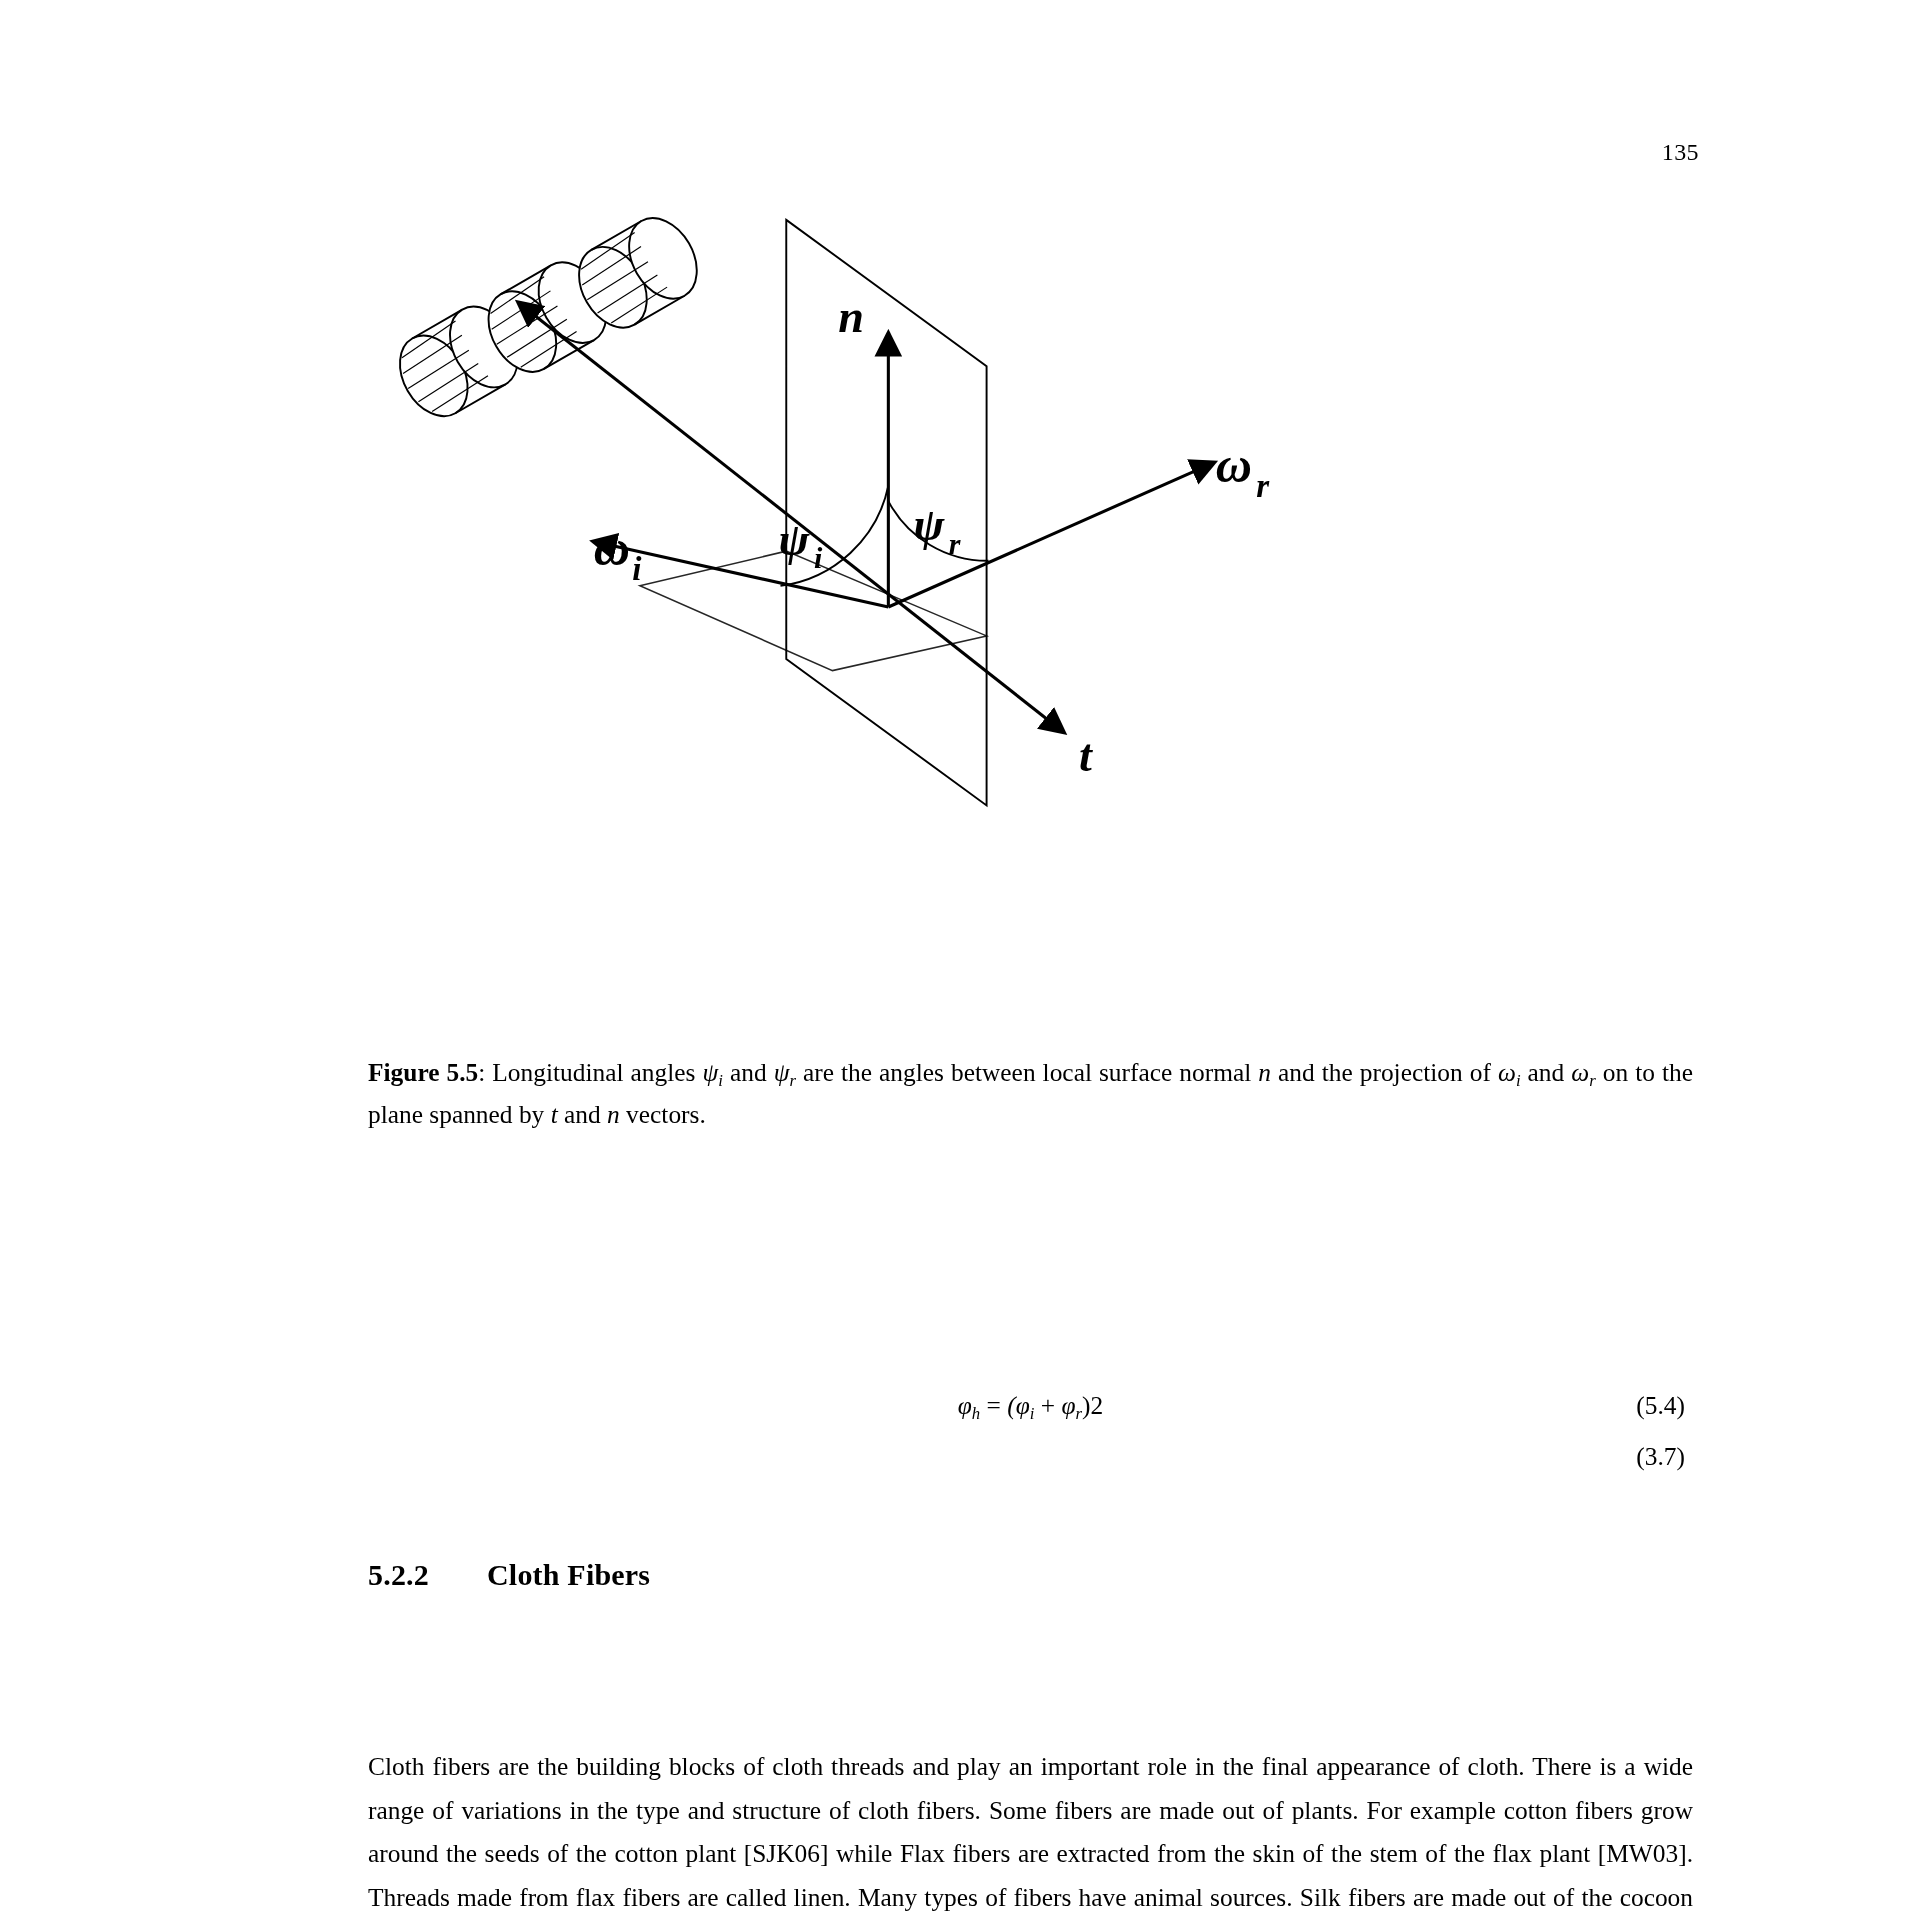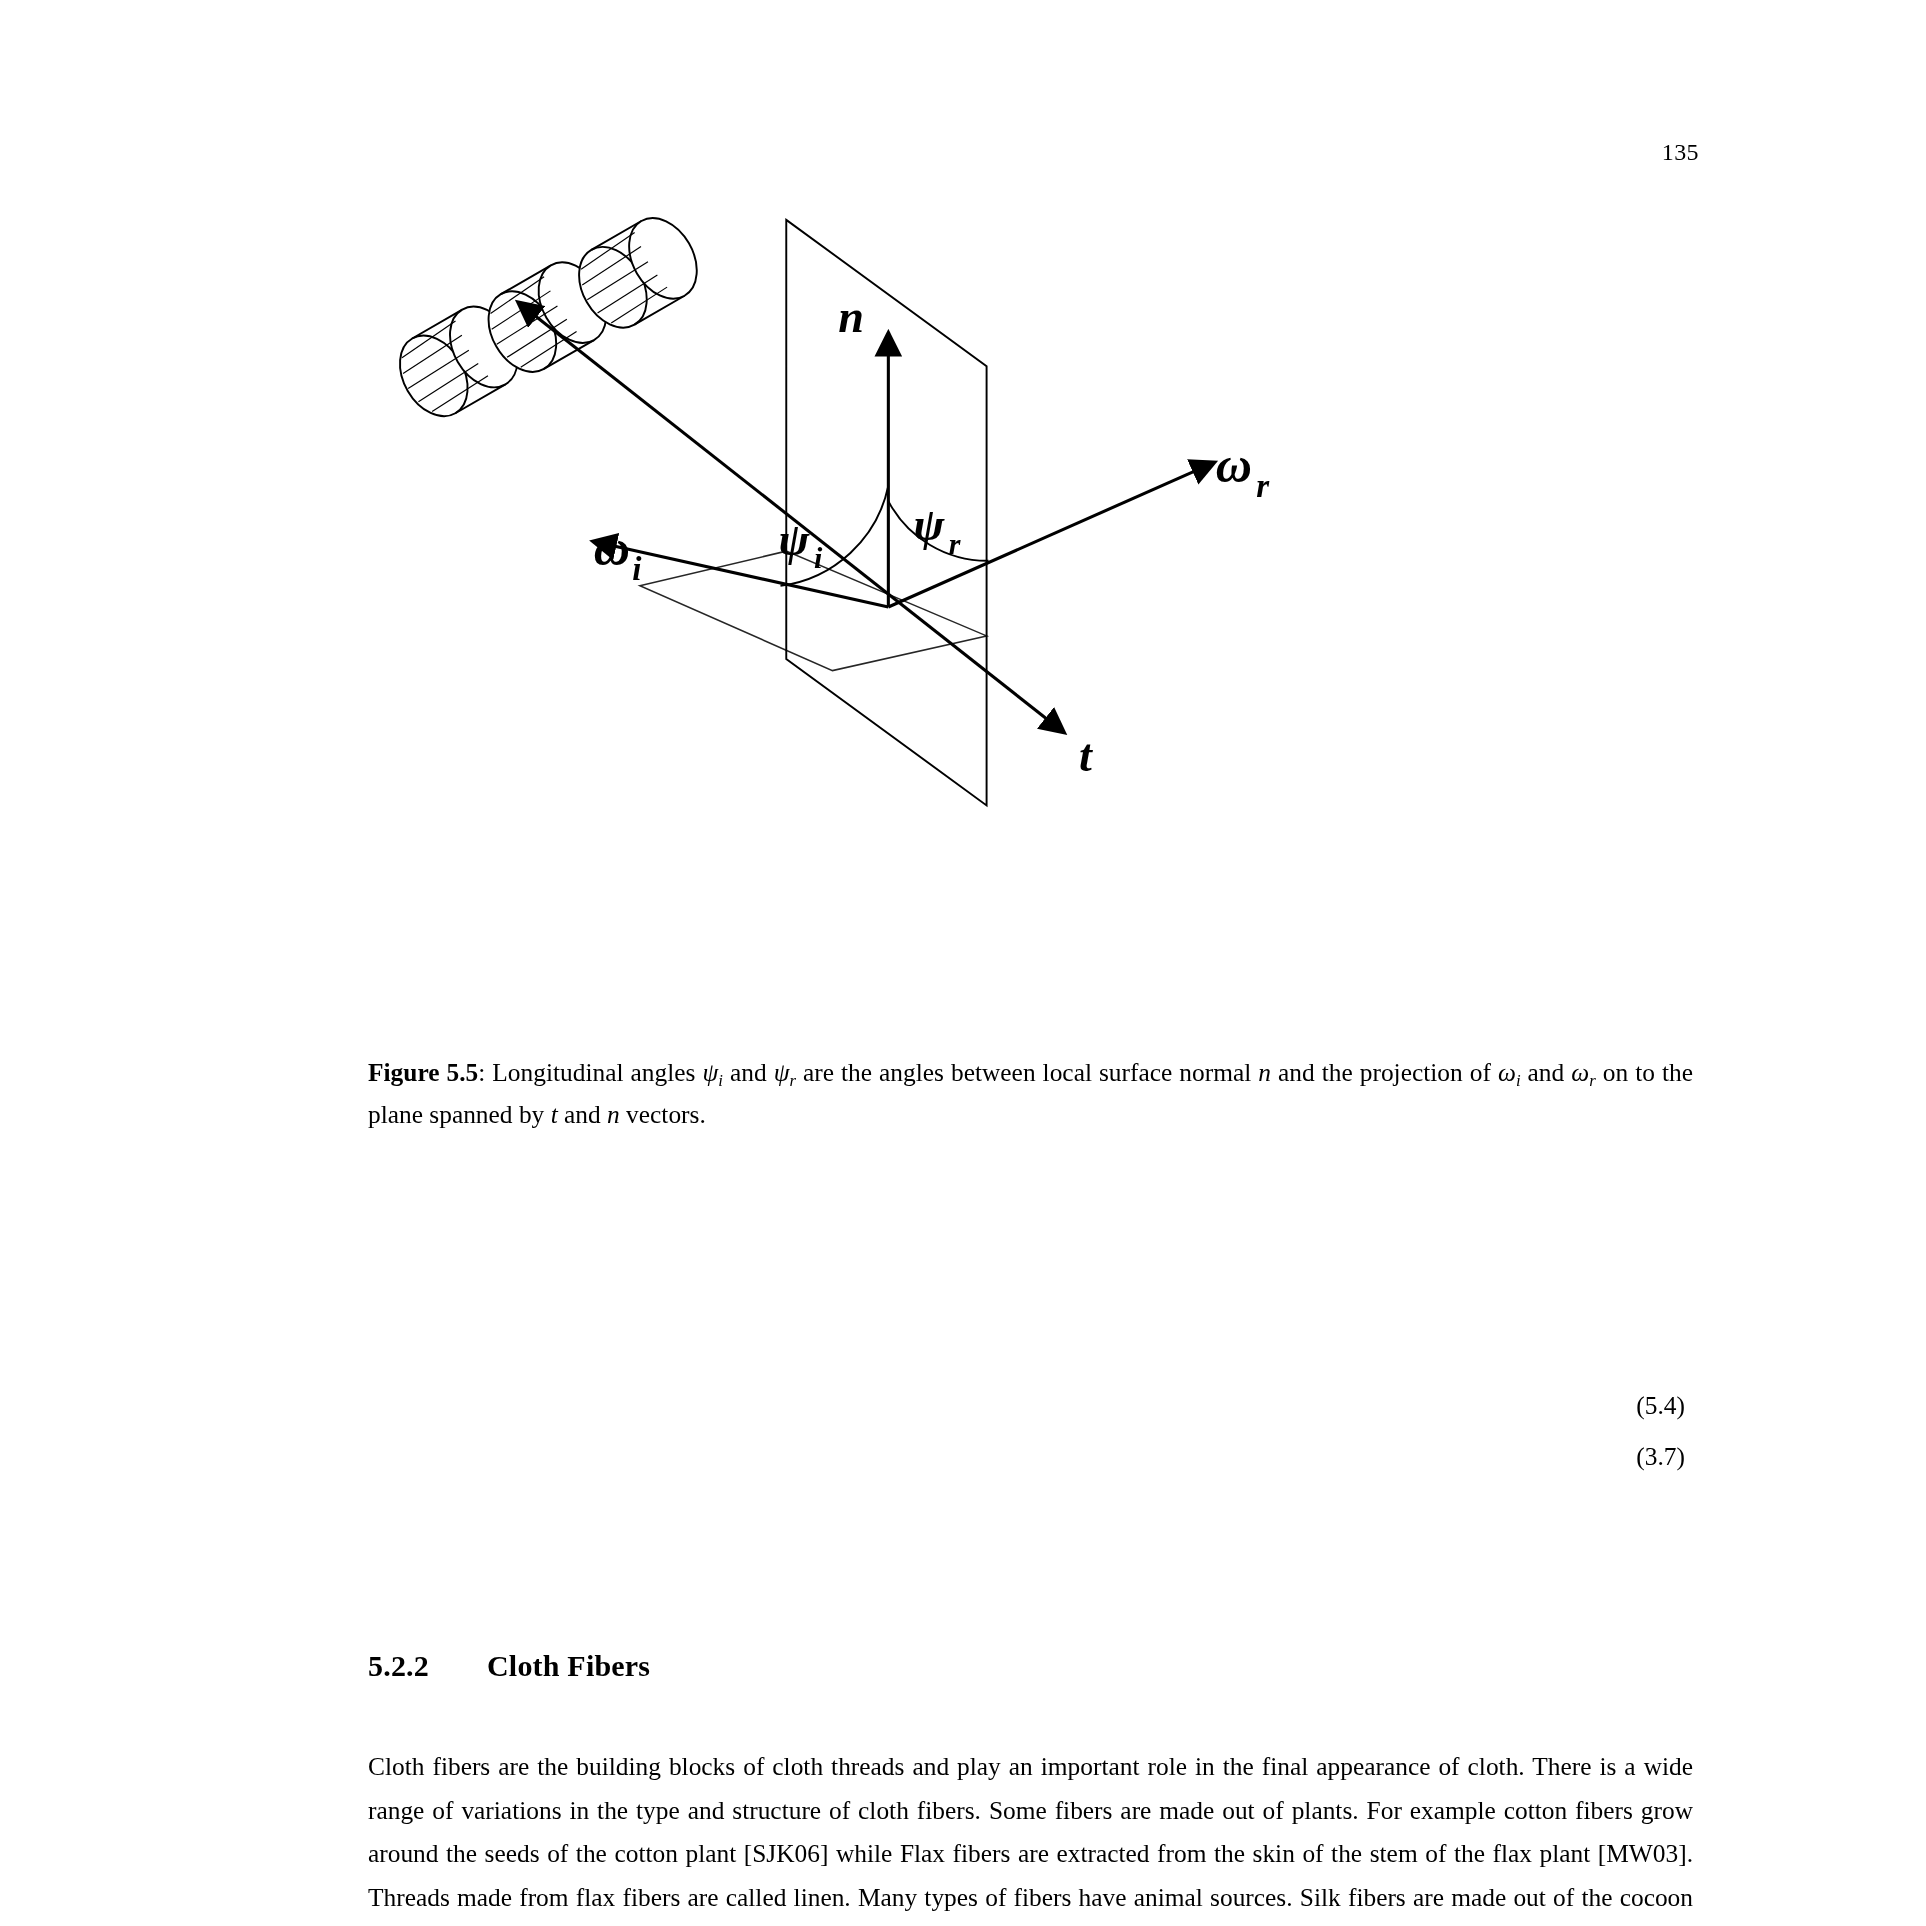--- a/index.html
+++ b/index.html
@@ -94,21 +94,21 @@
     position: absolute;
     right: 8px;
     font-style: normal;
     text-align: right;
   }
 
   
   .section-heading {
     position: absolute;
     left: 368px;
-    top: 1649px;
+    top: 1558px;
     font-size: 30px;
     font-weight: bold;
     letter-spacing: 0.2px;
   }
   .section-heading .num { display: inline-block; width: 119px; }
 
   #cloth-para { top: 1745px; }
 </style>
 </head>
 <body>
@@ -218,20 +218,23 @@
     </svg>
   </div>
 
   <div class="caption">
     <b>Figure 5.5</b><span>: </span><span>Longitudinal angles </span><span class="mi">ψ</span><span class="sub">i</span><span> and </span><span class="mi">ψ</span><span class="sub">r</span><span> are the angles between local surface normal </span><span class="mi">n</span><span> and the projection of </span><span class="mi">ω</span><span class="sub">i</span><span> and </span><span class="mi">ω</span><span class="sub">r</span><span> on to the plane spanned by </span><span class="mi">t</span><span> and </span><span class="mi">n</span><span> vectors.</span>
   </div>
 
 
   <div class="eq-block">
     <div class="eq-row">
+      <div class="eq-body">
+        φ<span class="sub">h</span> <span class="op">=</span> (φ<span class="sub">i</span> <span class="op">+</span> φ<span class="sub">r</span><span class="op">)2</span>
+      </div>
       <div class="eq-num">(5.4)</div>
     </div>
     <div class="eq-row">
       <div class="eq-num">(3.7)</div>
     </div>
   </div>
 
   <div class="section-heading">
     <span class="num">5.2.2</span><span>Cloth Fibers</span>
   </div>

